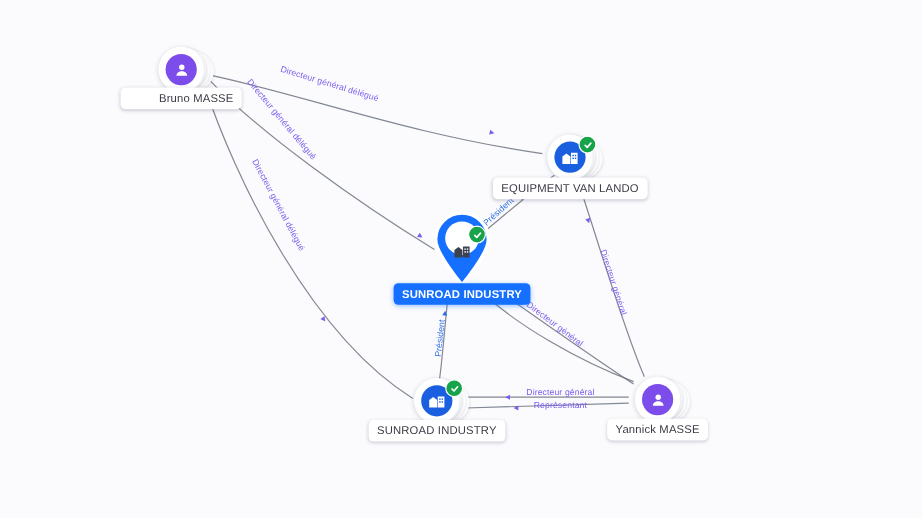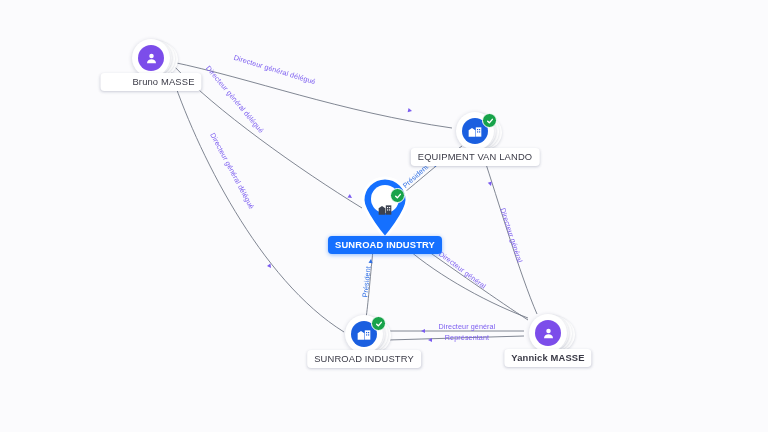--- a/index.html
+++ b/index.html
@@ -249,16 +249,16 @@
         <div class="stack" style="width: 34.5px; height: 34.5px; left: -10.75px; top: -16.75px; z-index: 2;"></div>
         <div class="stack" style="width: 33px; height: 33px; left: -6.5px; top: -15.5px; z-index: 1;"></div>
         <div class="disc" style="width: 38px; height: 38px; left: -19px; top: -19px; z-index: 5;"></div>
         <div class="avatar person" style="width: 26px; height: 26px; left: -13px; top: -13px; z-index: 6;">
           <svg width="15" height="15" viewBox="0 0 24 24" fill="#ffffff">
             <circle cx="12" cy="8" r="3.6"></circle>
             <path d="M4.8 19.5c0-4 3.4-6.2 7.2-6.2s7.2 2.2 7.2 6.2z"></path>
           </svg>
         </div>
       </div>
-      <div class="node-label" style="left: 548px; top: 349px; z-index: 10; font-weight: bold;">Yannick MASSE</div>
+      <div class="node-label" style="left: 548px; top: 349px; z-index: 10;">Yannick MASSE</div>
     </div>
 
 </div>
 
 </body></html>

